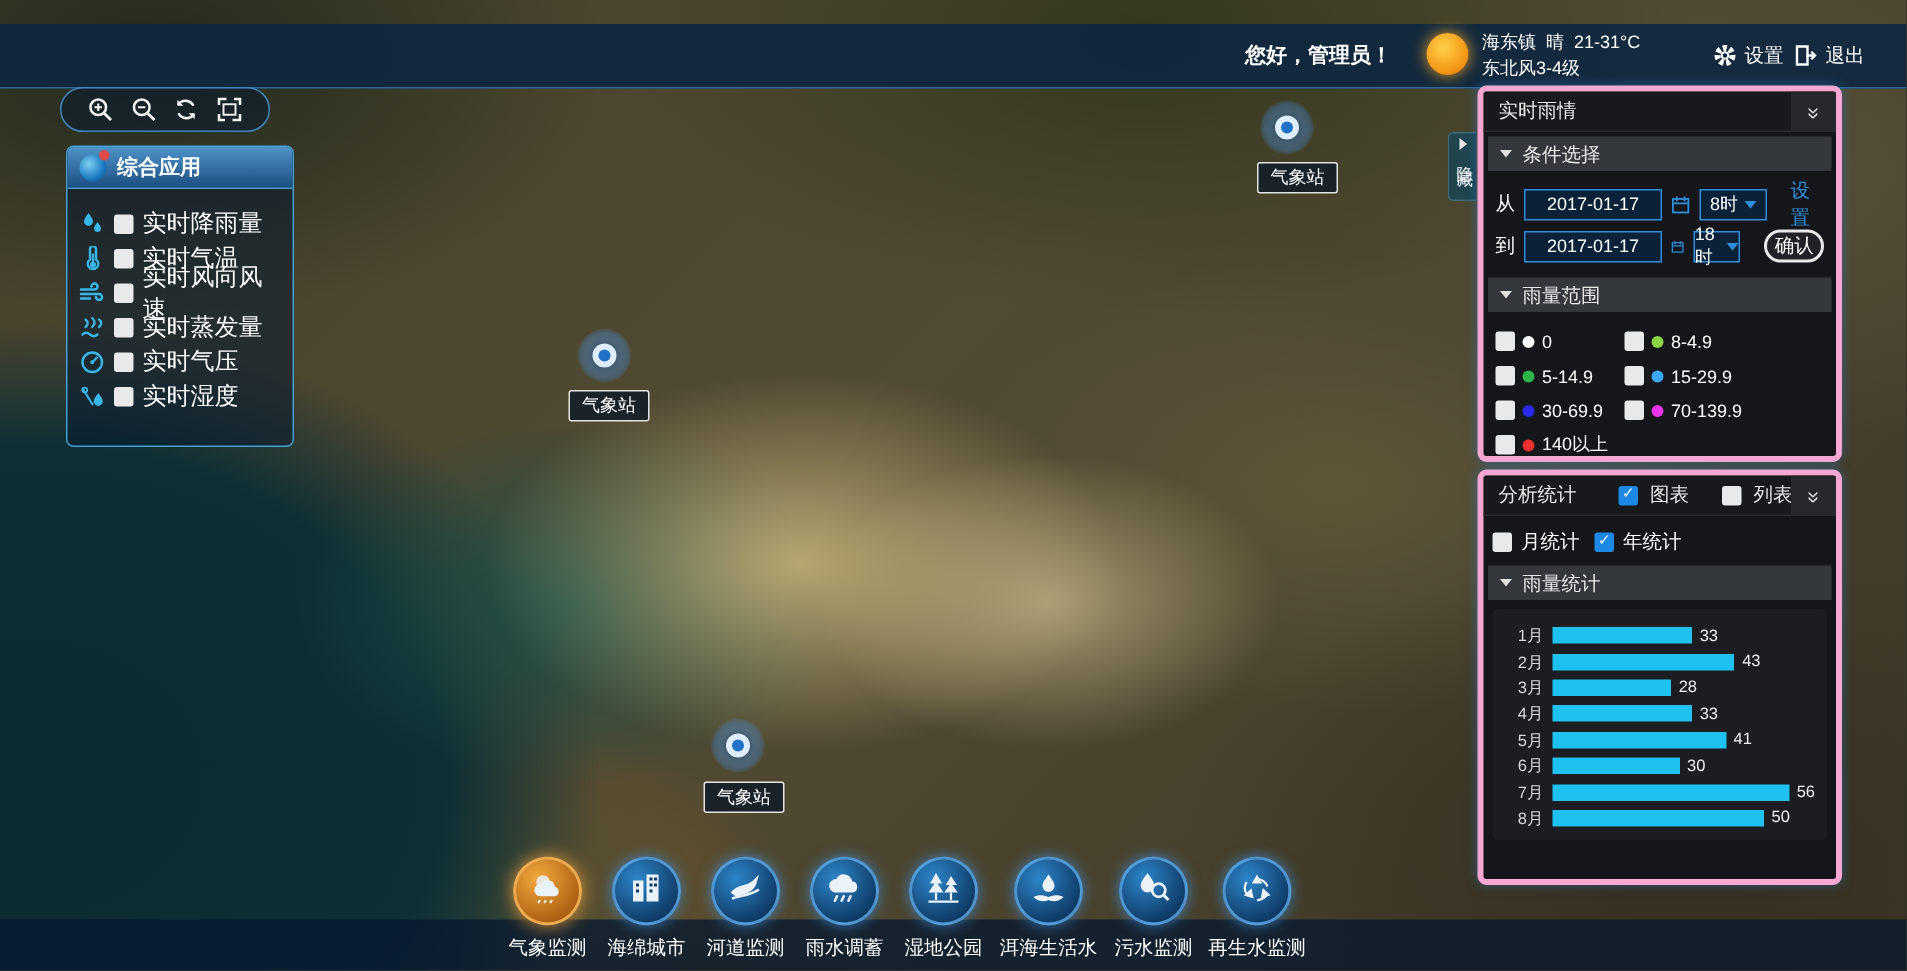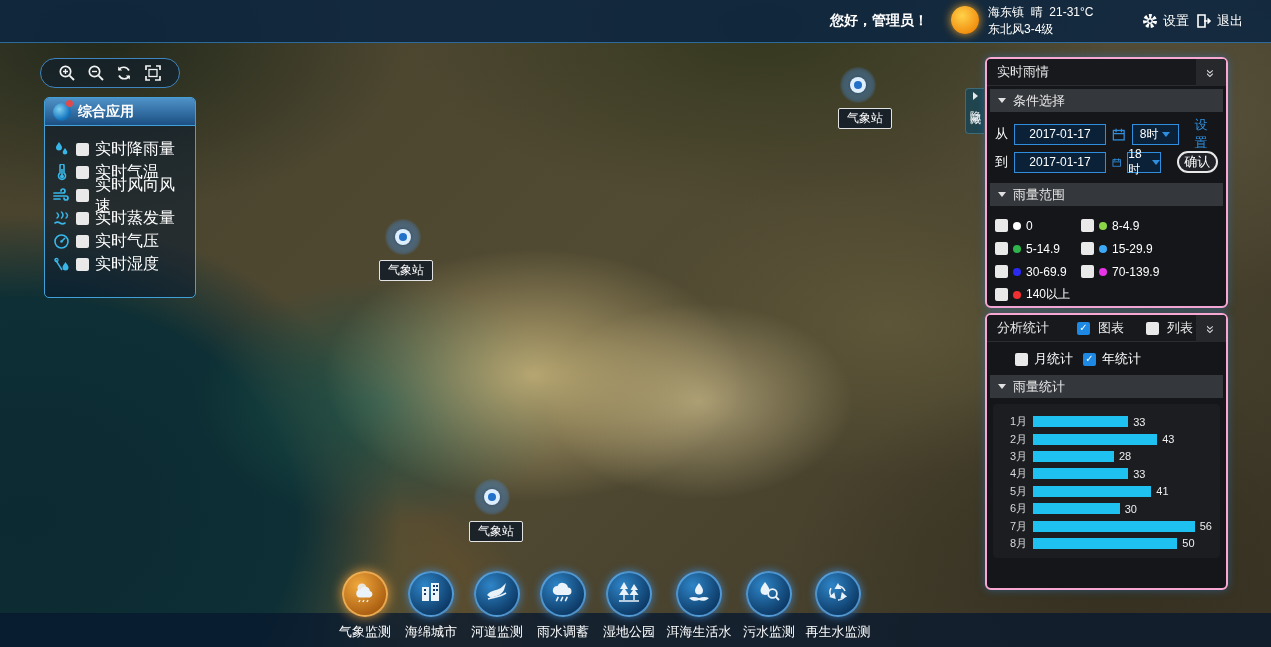--- a/index.html
+++ b/index.html
@@ -20,21 +20,21 @@
       radial-gradient(ellipse 420px 240px at 8% 6%, #232a1c 0%, rgba(35,42,28,0) 72%),
       radial-gradient(ellipse 500px 260px at 60% 4%, #34371f 0%, rgba(52,55,31,0) 70%),
       radial-gradient(ellipse 420px 260px at 92% 18%, #57503a 0%, rgba(87,80,58,0) 70%),
       radial-gradient(ellipse 460px 280px at 88% 88%, #342f20 0%, rgba(52,47,32,0) 72%),
       radial-gradient(ellipse 380px 220px at 70% 50%, #5d5638 0%, rgba(93,86,56,0) 70%),
       linear-gradient(135deg, #46412c 0%, #524b33 45%, #3c3727 100%);
   }
 
   
   .topbar {
-    position:absolute; top:0; left:0; width:100%; height:43px;
+    position:absolute; top:16px; left:0; width:100%; height:43px;
     background:rgba(13,37,64,.88); border-bottom:1px solid #2b6a9a;
     display:flex; align-items:center;
   }
   .greeting { position:absolute; left:830px; font-size:14px; font-weight:bold; }
   .sun { position:absolute; left:951px; top:6px; width:28px; height:28px; border-radius:50%;
     background:radial-gradient(circle at 40% 35%, #ffd24a, #f29111 70%, #d86f05);
     box-shadow:0 0 10px rgba(250,170,40,.9); }
   .weather { position:absolute; left:988px; top:4px; font-size:12px; line-height:17px; }
   .topbtn { position:absolute; display:flex; align-items:center; gap:5px; font-size:13px; cursor:pointer; }
   .topbtn svg { display:block; }
@@ -90,21 +90,21 @@
     background:radial-gradient(circle, rgba(90,160,235,.55) 0%, rgba(70,140,220,.35) 60%, rgba(70,140,220,0) 75%); }
   .marker .ring { position:absolute; left:10px; top:10px; width:16px; height:16px; border-radius:50%;
     background:#ddeefe; box-shadow:0 0 4px rgba(0,0,0,.4); }
   .marker .dot { position:absolute; left:14px; top:14px; width:8px; height:8px; border-radius:50%;
     background:#2270c8; }
   .marker-label { position:absolute; background:rgba(18,28,40,.85); border:1px solid #e3e3e3;
     border-radius:2px; font-size:12px; color:#fff; padding:1px 8px; white-space:nowrap; }
 
   
   .rpanel { position:absolute; left:985px; width:243px; background:#141619;
-    border:2px solid #f9a8d4; border-radius:6px; overflow:hidden;
+    border:4px solid #f9a8d4; border-radius:6px; overflow:hidden;
     box-shadow:0 0 8px rgba(40,120,200,.5); }
   .rp1 { top:57px;  height:251px; }
   .rp2 { top:313px; height:277px; }
 
   .rp-titlebar { height:27px; background:#17191d; border-bottom:1px solid #2a2d31;
     display:flex; align-items:center; padding-left:10px; font-size:13px; color:#e8e8e8; position:relative; }
   .chevrons { position:absolute; right:0; top:0; width:30px; height:27px; background:#26282c;
     display:flex; align-items:center; justify-content:center; cursor:pointer; color:#d8d8d8; }
   .chevrons span { transform:rotate(90deg); font-size:15px; letter-spacing:-2px; }
 
@@ -127,21 +127,21 @@
   .link-blue { color:#2f8fde; font-size:13px; margin-left:10px; cursor:pointer; }
   .confirm-btn { margin-left:10px; width:64px; height:22px; border:2px solid #e8e8e8; border-radius:12px;
     background:rgba(40,44,50,.6); color:#fff; font-size:13px; cursor:pointer;
     font-family:"Liberation Sans",sans-serif; }
 
   .range-body { display:flex; flex-wrap:wrap; padding:8px 4px 4px 8px; }
   .range-item { display:flex; align-items:center; gap:5px; width:86px; height:23px; font-size:12px; }
   .range-item .dot8 { width:8px; height:8px; border-radius:50%; flex:0 0 auto; }
 
   .stats-header-extra { display:flex; align-items:center; gap:8px; margin-left:28px; }
-  .stats-sub { display:flex; align-items:center; gap:10px; padding:8px 10px 4px 28px; font-size:13px; }
+  .stats-sub { display:flex; align-items:center; gap:10px; padding:8px 10px 4px 6px; font-size:13px; }
   .stats-sub .grp { display:flex; align-items:center; gap:6px; }
 
   
   .chart-box { margin:6px; background:#1b1d21; border-radius:4px; padding:9px 8px 6px 6px; }
   .chart-row { display:flex; align-items:center; height:17.4px; }
   .chart-row .clabel { width:28px; text-align:right; font-size:11px; color:#d8d8d8; flex:0 0 auto; }
   .chart-row .ctrack { flex:1; margin-left:6px; display:flex; align-items:center; }
   .chart-row .cbar { height:11px; background:#1ec1f0; }
   .chart-row .cval { font-size:11px; color:#eee; margin-left:5px; }
 

